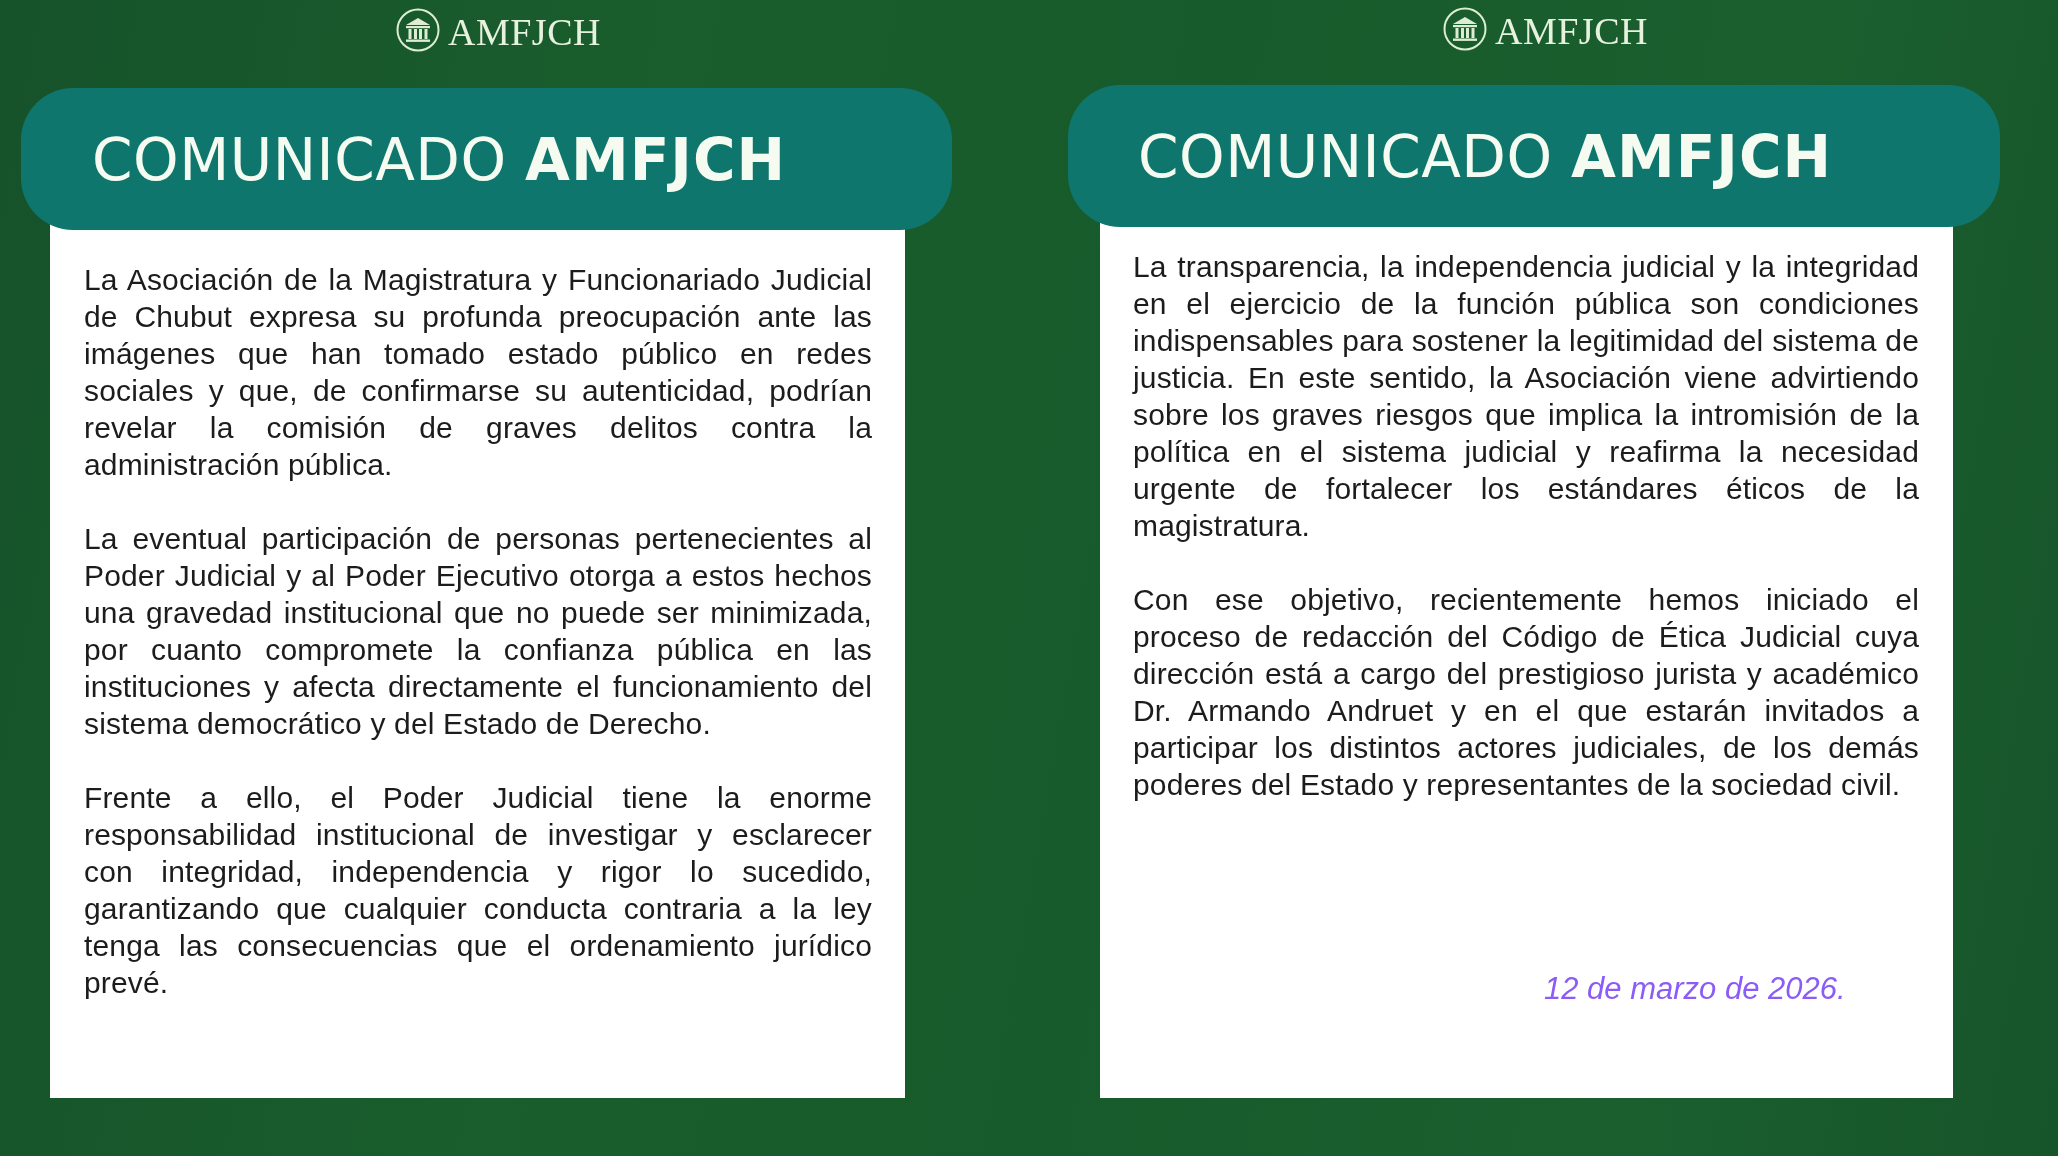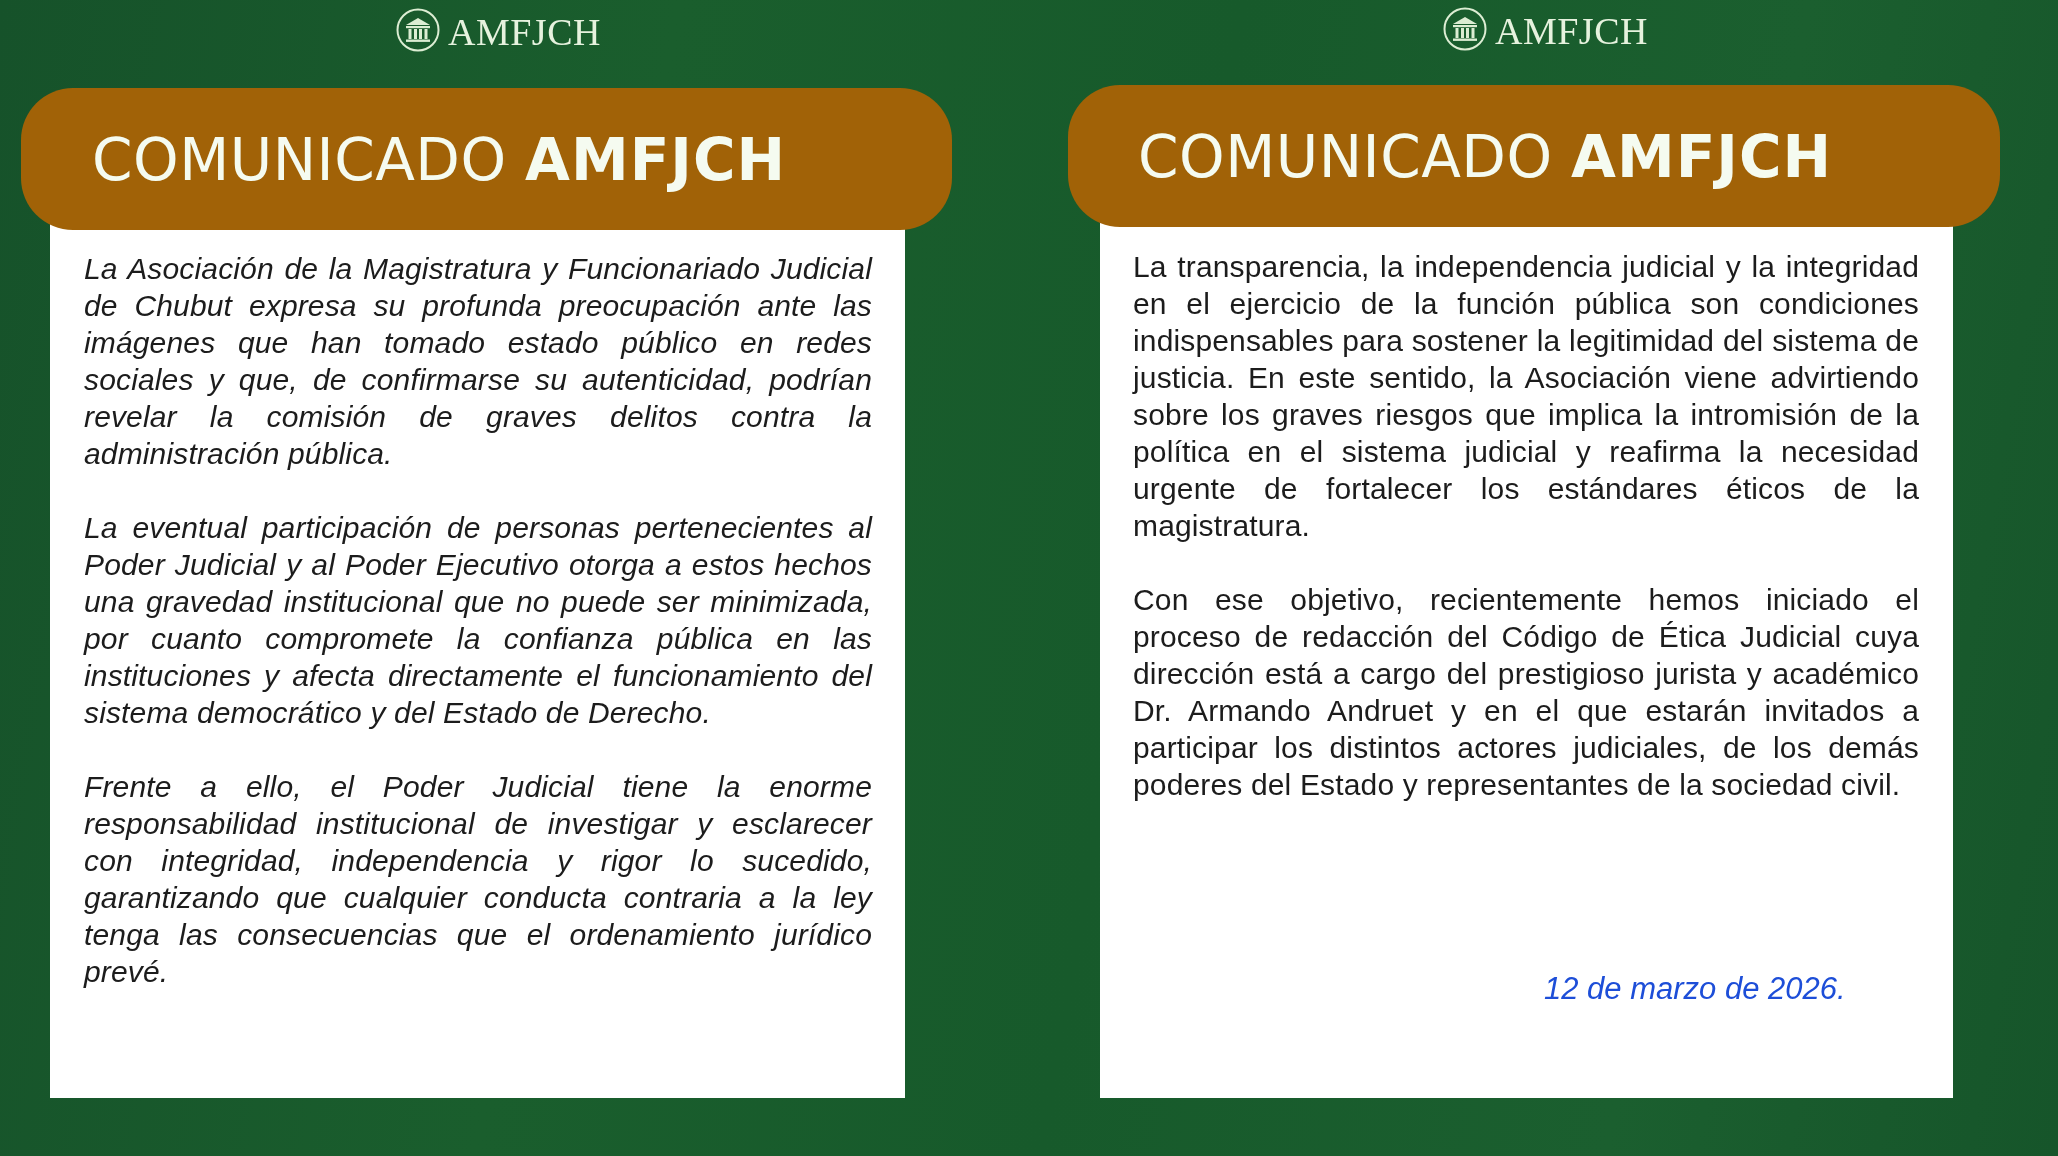--- a/index.html
+++ b/index.html
@@ -37,21 +37,21 @@
     font-size: 38px;
     letter-spacing: 0.5px;
     margin-left: 8px;
     line-height: 1;
     padding-top: 3px;
     color: #e6f2de;
   }
   .pill {
     position: absolute;
     height: 142px;
-    background: #a16207;
+    background: #0f766e;
     border-radius: 52px;
     z-index: 2;
     display: flex;
     align-items: center;
   }
   .pill-title {
     color: #f5fbf0;
     font-size: 61px;
     white-space: nowrap;
     letter-spacing: 1.5px;
@@ -88,21 +88,21 @@
   .body-text p {
     margin: 0 0 37px 0;
     text-align: justify;
     text-align-last: left;
   }
   .date {
     position: absolute;
     font-family: "Liberation Sans", sans-serif;
     font-style: italic;
     font-size: 31px;
-    color: #1d4ed8;
+    color: #8b5cf6;
     line-height: 1;
     white-space: nowrap;
   }
 </style>
 </head>
 <body>
 
 <div class="panel" style="left:0; width:1029px;">
 
   <div class="logo" style="left:396px;">
@@ -121,21 +121,21 @@
 
   <div class="pill" style="left:21px; top:88px; width:931px;">
     <div class="pill-title" style="margin-left:71px;">
       <span class="light">COMUNICADO</span>
       <span class="bold">AMFJCH</span>
     </div>
   </div>
 
   <div class="card" style="left:50px; top:222px; width:855px;"></div>
 
-  <div class="body-text" style="left:84px; top:250px; width:788px; z-index:3;font-style:italic;">
+  <div class="body-text" style="left:84px; top:261px; width:788px; z-index:3;">
     <p>La Asociación de la Magistratura y Funcionariado Judicial de Chubut expresa su profunda preocupación ante las imágenes que han tomado estado público en redes sociales y que, de confirmarse su autenticidad, podrían revelar la comisión de graves delitos contra la administración pública.</p>
     <p>La eventual participación de personas pertenecientes al Poder Judicial y al Poder Ejecutivo otorga a estos hechos una gravedad institucional que no puede ser minimizada, por cuanto compromete la confianza pública en las instituciones y afecta directamente el funcionamiento del sistema democrático y del Estado de Derecho.</p>
     <p>Frente a ello, el Poder Judicial tiene la enorme responsabilidad institucional de investigar y esclarecer con integridad, independencia y rigor lo sucedido, garantizando que cualquier conducta contraria a la ley tenga las consecuencias que el ordenamiento jurídico prevé.</p>
   </div>
 </div>
 
 <div class="panel" style="left:0; width:2058px; pointer-events:none;">
 
   <div class="logo" style="left:1443px; top:3px;">
     <svg class="logo-icon" viewBox="0 0 44 44">

